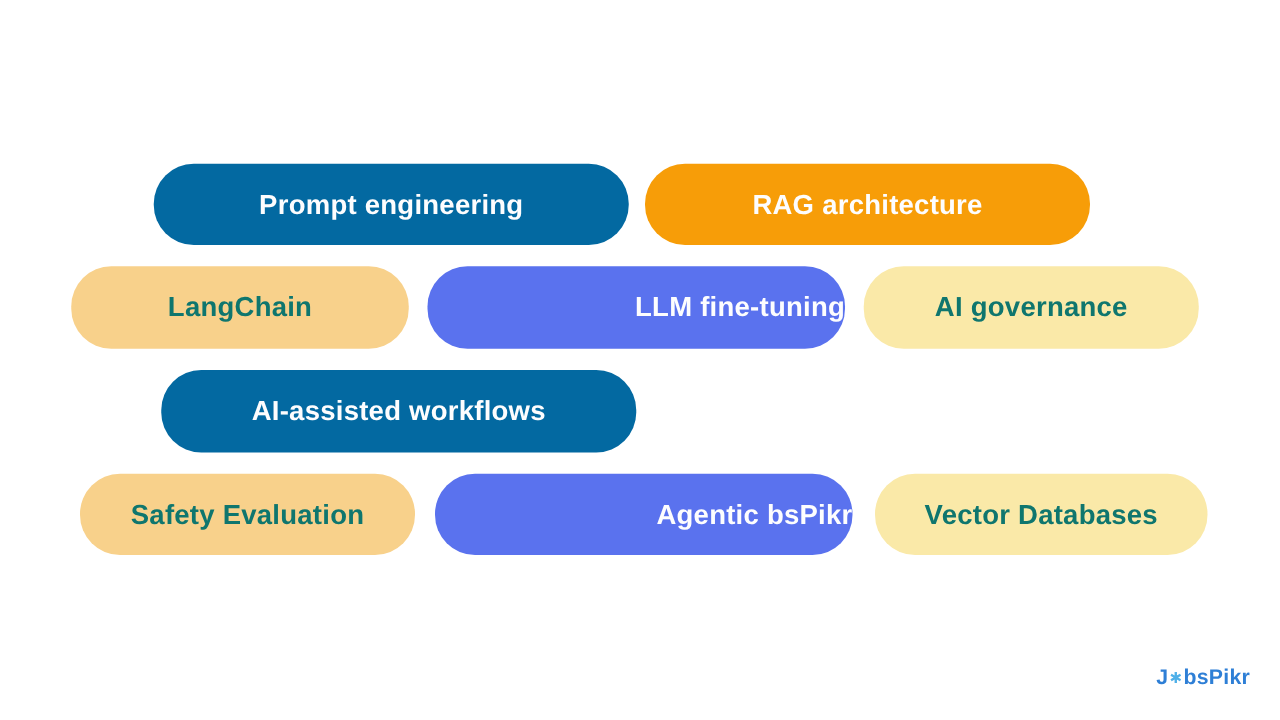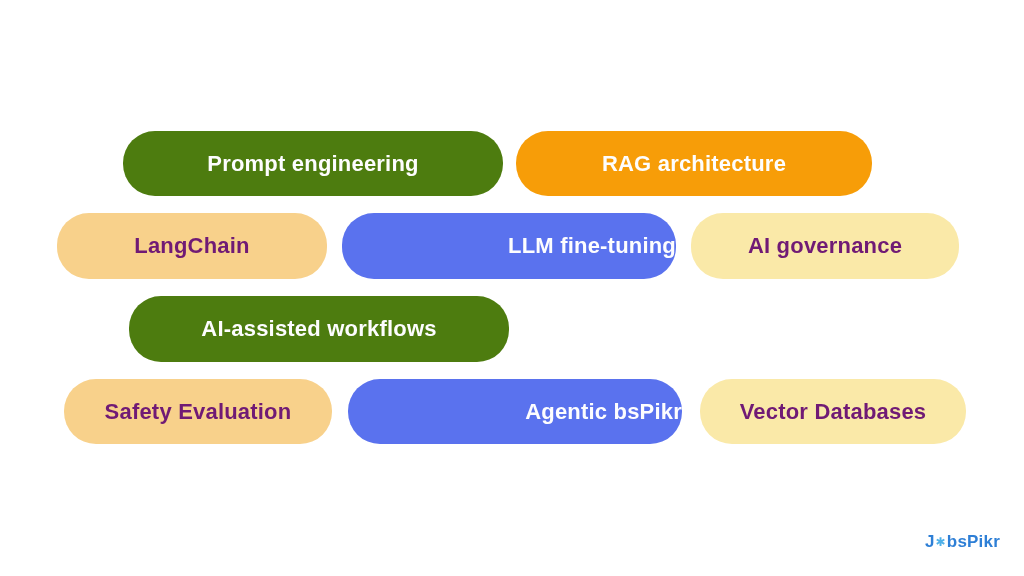--- a/index.html
+++ b/index.html
@@ -24,30 +24,30 @@
     justify-content: center;
     box-sizing: border-box;
   }
   .pill .label {
     font-size: 22px;
     font-weight: 700;
     letter-spacing: 0.2px;
     white-space: nowrap;
   }
   
-  .pill--blue       { background: #4d7c0f; }
+  .pill--blue       { background: #0369a1; }
   .pill--orange     { background: #f79d08; }
   .pill--periwinkle { background: #5a72ee; justify-content: flex-end; }
   .pill--peach      { background: #f8d18b; }
   .pill--yellow     { background: #fae9a8; }
   .pill--blue .label,
   .pill--orange .label,
   .pill--periwinkle .label { color: #fdfdfe; }
   .pill--peach .label,
-  .pill--yellow .label { color: #701a75; }
+  .pill--yellow .label { color: #0f766e; }
 
   
   #pill-prompt-engineering  { left: 123px; top: 131px; width: 380px; }
   #pill-rag-architecture    { left: 516px; top: 131px; width: 356px; }
   
   #pill-langchain           { left: 57px;  top: 213px; width: 270px; height: 66px; }
   #pill-llm-fine-tuning     { left: 342px; top: 213px; width: 334px; height: 66px; }
   #pill-ai-governance       { left: 691px; top: 213px; width: 268px; height: 66px; }
   
   #pill-ai-assisted-workflows { left: 129px; top: 296px; width: 380px; height: 66px; }

